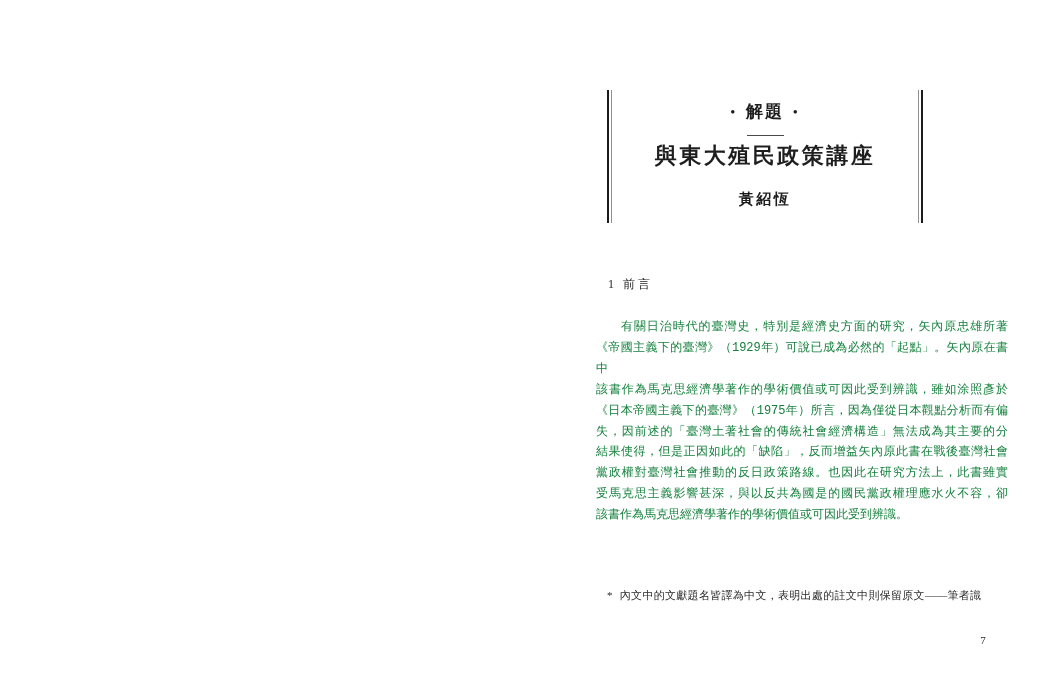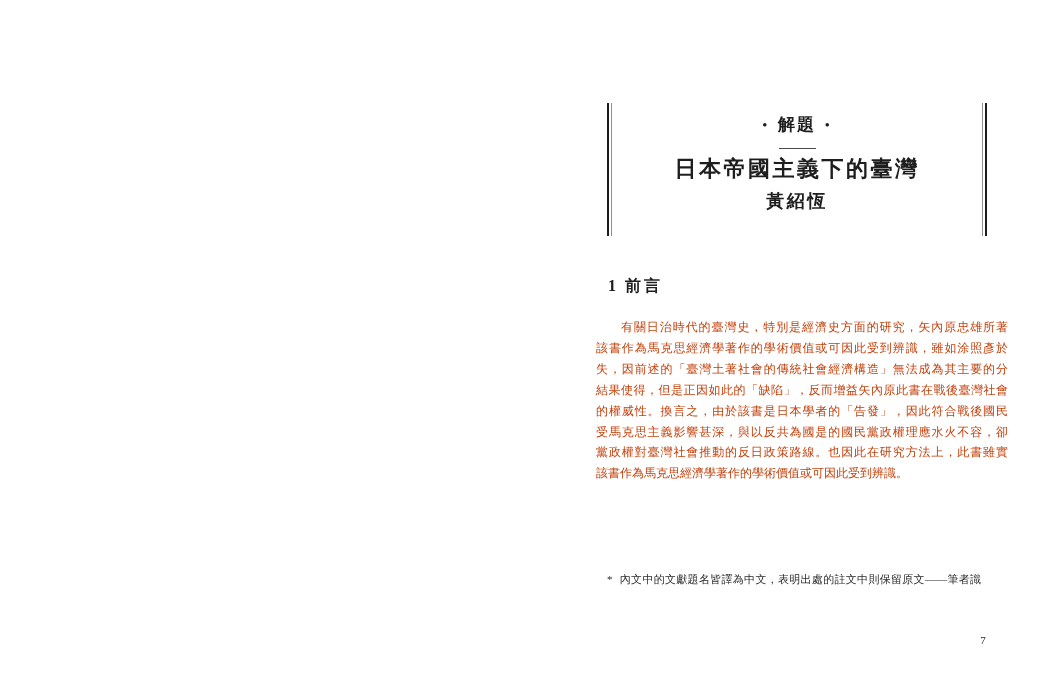--- a/index.html
+++ b/index.html
@@ -14,22 +14,22 @@
     background: #ffffff;
     overflow: hidden;
     font-family: "Liberation Serif", "DejaVu Serif", serif;
     color: #1e1e1e;
   }
 
   
   .title-block {
     position: absolute;
     left: 607px;
-    top: 103px;
-    width: 380px;
+    top: 90px;
+    width: 316px;
     height: 133px;
     text-align: center;
   }
   .vrule {
     position: absolute;
     top: 0;
     height: 100%;
     width: 5px;
     box-sizing: border-box;
   }
@@ -62,71 +62,72 @@
     margin: 13px auto 0 auto;
   }
   .main-title {
     margin-top: 6px;
     font-size: 22px;
     font-weight: bold;
     line-height: 27px;
     letter-spacing: 2.5px;
   }
   .author {
-    margin-top: 7px;
-    font-size: 18px;
+    margin-top: 21px;
+    font-size: 15px;
     font-weight: bold;
     letter-spacing: 2.5px;
   }
 
   
   .section-heading {
     position: absolute;
     left: 608px;
     top: 276px;
-    font-size: 16px;
-    font-weight: bold;
+    font-size: 12px;
+    font-weight: normal;
   }
   .section-heading .sec-num {
     margin-right: 9px;
     letter-spacing: 0;
   }
   .section-heading .sec-title {
     letter-spacing: 3px;
   }
 
   
   .body-text {
     position: absolute;
     left: 596px;
     top: 317px;
     width: 412px;
   }
   .body-line {
     font-size: 12px;
     line-height: 20.9px;
-    color: #c2410c;
+    color: #15803d;
     text-align: justify;
     text-align-last: justify;
     white-space: normal;
     overflow: hidden;
+    font-family: Liberation Mono, monospace;
   }
   .body-line:first-child {
     text-indent: 25px;
   }
   .body-line:last-child {
     text-align: left;
     text-align-last: auto;
   }
 
   
   .footnote {
     position: absolute;
     left: 607px;
-    top: 572px;
+    top: 588px;
     width: 400px;
     font-size: 11px;
     line-height: 15px;
     color: #2a2a2a;
     letter-spacing: 0.3px;
   }
   .footnote .fn-marker {
     margin-right: 7px;
   }
 
@@ -150,38 +151,39 @@
     <div class="vrule left"></div>
     <div class="vrule right"></div>
 
     <div class="kaidai">
       <span class="bullet">•</span><span>解題</span><span class="bullet">•</span>
     </div>
 
     <div class="title-divider"></div>
 
     <div class="main-title">
-      <div>日本帝國主義下的臺灣</div>
+      <div>與東大殖民政策講座</div>
     </div>
 
     <div class="author">黃紹恆</div>
   </div>
 
   <div class="section-heading">
     <span class="sec-num">1</span><span class="sec-title">前言</span>
   </div>
 
   <div class="body-text">
     <div class="body-line">有關日治時代的臺灣史，特別是經濟史方面的研究，矢內原忠雄所著</div>
+    <div class="body-line">《帝國主義下的臺灣》（1929年）可說已成為必然的「起點」。矢內原在書中</div>
     <div class="body-line">該書作為馬克思經濟學著作的學術價值或可因此受到辨識，雖如涂照彥於</div>
+    <div class="body-line">《日本帝國主義下的臺灣》（1975年）所言，因為僅從日本觀點分析而有偏</div>
     <div class="body-line">失，因前述的「臺灣土著社會的傳統社會經濟構造」無法成為其主要的分</div>
     <div class="body-line">結果使得，但是正因如此的「缺陷」，反而增益矢內原此書在戰後臺灣社會</div>
-    <div class="body-line">的權威性。換言之，由於該書是日本學者的「告發」，因此符合戰後國民</div>
+    <div class="body-line">黨政權對臺灣社會推動的反日政策路線。也因此在研究方法上，此書雖實</div>
     <div class="body-line">受馬克思主義影響甚深，與以反共為國是的國民黨政權理應水火不容，卻</div>
-    <div class="body-line">黨政權對臺灣社會推動的反日政策路線。也因此在研究方法上，此書雖實</div>
     <div class="body-line">該書作為馬克思經濟學著作的學術價值或可因此受到辨識。</div>
   </div>
 
   <div class="footnote">
     <span class="fn-marker">*</span><span>內文中的文獻題名皆譯為中文，表明出處的註文中則保留原文——筆者識</span>
   </div>
 
   <div class="page-number">7</div>
 
 </div>

